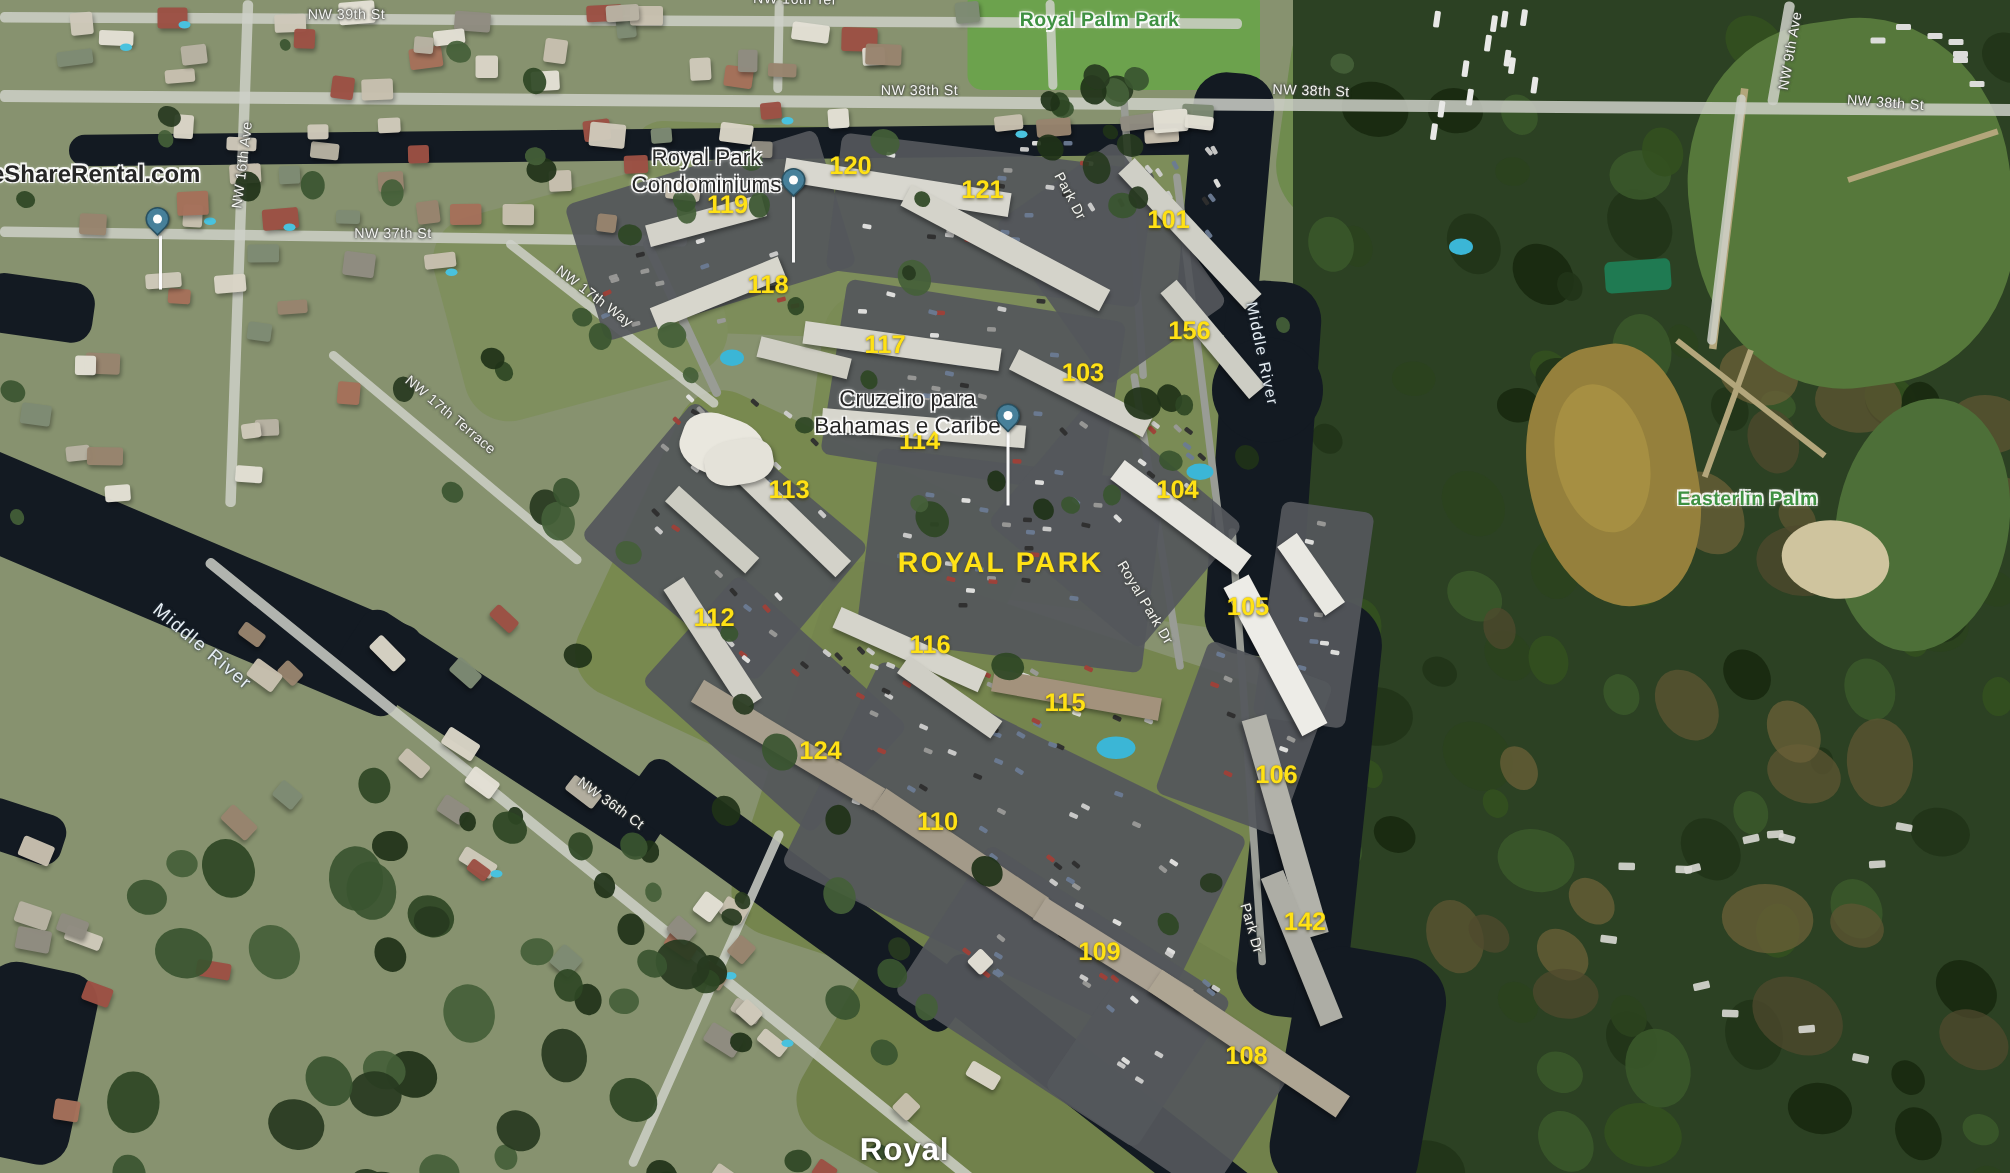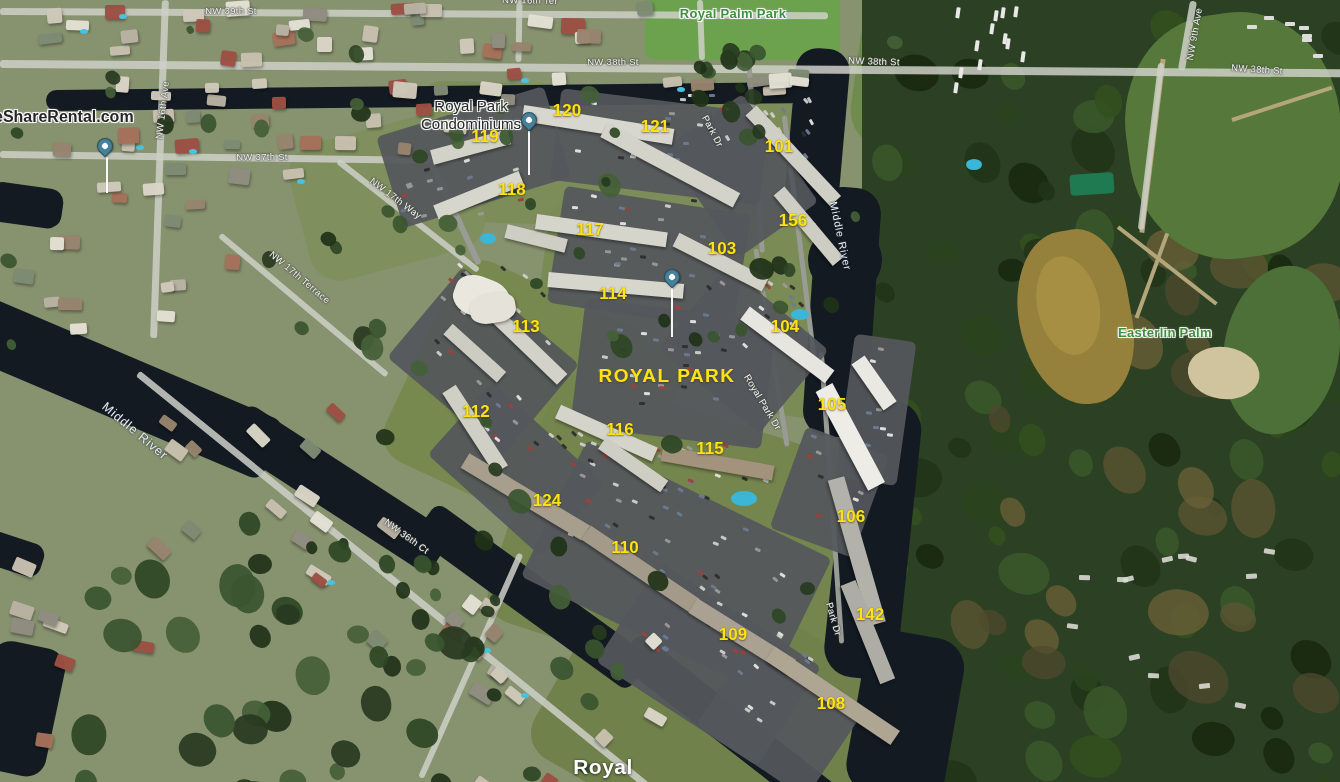--- a/index.html
+++ b/index.html
@@ -809,21 +809,21 @@
       <div class="lbl num" style="left: 832px; top: 405px; transform: translate(-50%, -50%) rotate(0deg);">105</div>
       <div class="lbl num" style="left: 851px; top: 517px; transform: translate(-50%, -50%) rotate(0deg);">106</div>
       <div class="lbl num" style="left: 870px; top: 615px; transform: translate(-50%, -50%) rotate(0deg);">142</div>
       <div class="lbl num" style="left: 831px; top: 704px; transform: translate(-50%, -50%) rotate(0deg);">108</div>
       <div class="lbl num" style="left: 733px; top: 635px; transform: translate(-50%, -50%) rotate(0deg);">109</div>
       <div class="lbl num" style="left: 625px; top: 548px; transform: translate(-50%, -50%) rotate(0deg);">110</div>
       <div class="lbl num" style="left: 547px; top: 501px; transform: translate(-50%, -50%) rotate(0deg);">124</div>
       <div class="lbl num" style="left: 476px; top: 412px; transform: translate(-50%, -50%) rotate(0deg);">112</div>
       <div class="lbl num" style="left: 526px; top: 327px; transform: translate(-50%, -50%) rotate(0deg);">113</div>
       <div class="lbl num" style="left: 613px; top: 294px; transform: translate(-50%, -50%) rotate(0deg);">114</div>
-      <div class="lbl num" style="left: 710px; top: 449px; transform: translate(-50%, -50%) rotate(0deg);">115</div>
+      <div class="lbl num" style="left: 710px; top: 469px; transform: translate(-50%, -50%) rotate(0deg);">115</div>
       <div class="lbl num" style="left: 620px; top: 430px; transform: translate(-50%, -50%) rotate(0deg);">116</div>
       <div class="lbl num" style="left: 590px; top: 230px; transform: translate(-50%, -50%) rotate(0deg);">117</div>
       <div class="lbl num" style="left: 512px; top: 190px; transform: translate(-50%, -50%) rotate(0deg);">118</div>
       <div class="lbl num" style="left: 485px; top: 137px; transform: translate(-50%, -50%) rotate(0deg);">119</div>
       <div class="lbl num" style="left: 567px; top: 111px; transform: translate(-50%, -50%) rotate(0deg);">120</div>
       <div class="lbl num" style="left: 655px; top: 127px; transform: translate(-50%, -50%) rotate(0deg);">121</div>
       <div class="lbl complex" style="left: 667px; top: 376px; transform: translate(-50%, -50%) rotate(0deg);">ROYAL PARK</div>
       <div class="lbl road" style="left: 231px; top: 10px; transform: translate(-50%, -50%) rotate(0deg);">NW 39th St</div>
       <div class="lbl road" style="left: 530px; top: 0px; transform: translate(-50%, -50%) rotate(1deg);">NW 16th Ter</div>
       <div class="lbl road" style="left: 613px; top: 61px; transform: translate(-50%, -50%) rotate(0deg);">NW 38th St</div>
@@ -837,20 +837,21 @@
       <div class="lbl road" style="left: 407px; top: 536px; transform: translate(-50%, -50%) rotate(36deg);">NW 36th Ct</div>
       <div class="lbl road" style="left: 763px; top: 402px; transform: translate(-50%, -50%) rotate(59deg);">Royal Park Dr</div>
       <div class="lbl road" style="left: 713px; top: 131px; transform: translate(-50%, -50%) rotate(62deg);">Park Dr</div>
       <div class="lbl road" style="left: 834px; top: 619px; transform: translate(-50%, -50%) rotate(74deg);">Park Dr</div>
       <div class="lbl water-lbl" style="left: 841px; top: 236px; transform: translate(-50%, -50%) rotate(78deg); font-size: 10.5px;">Middle River</div>
       <div class="lbl water-lbl" style="left: 135px; top: 431px; transform: translate(-50%, -50%) rotate(40deg); font-size: 12.5px;">Middle River</div>
       <div class="lbl park-lbl" style="left: 733px; top: 13px; transform: translate(-50%, -50%) rotate(0deg);">Royal Palm Park</div>
       <div class="lbl park-lbl" style="left: 1165px; top: 332px; transform: translate(-50%, -50%) rotate(0deg);">Easterlin Palm</div>
       <div class="lbl poi site" style="left: -6px; top: 117px; transform: translate(0px, -50%);">eShareRental.com</div>
       <div class="lbl poi" style="left: 471px; top: 115px; transform: translate(-50%, -50%) rotate(0deg);"><div>Royal Park</div><div>Condominiums</div></div>
+      <div class="lbl poi" style="left: 605px; top: 276px; transform: translate(-50%, -50%) rotate(0deg);"><div>Cruzeiro para</div><div>Bahamas e Caribe</div></div>
       <div class="leader" style="left: 106px; top: 157px; height: 36px;"></div>
       <div class="pin" style="left: 104px; top: 155px;">
         <div class="body">
           <div class="dot"></div>
         </div>
       </div>
       <div class="leader" style="left: 528px; top: 131px; height: 44px;"></div>
       <div class="pin" style="left: 528px; top: 129px;">
         <div class="body">
           <div class="dot"></div>

